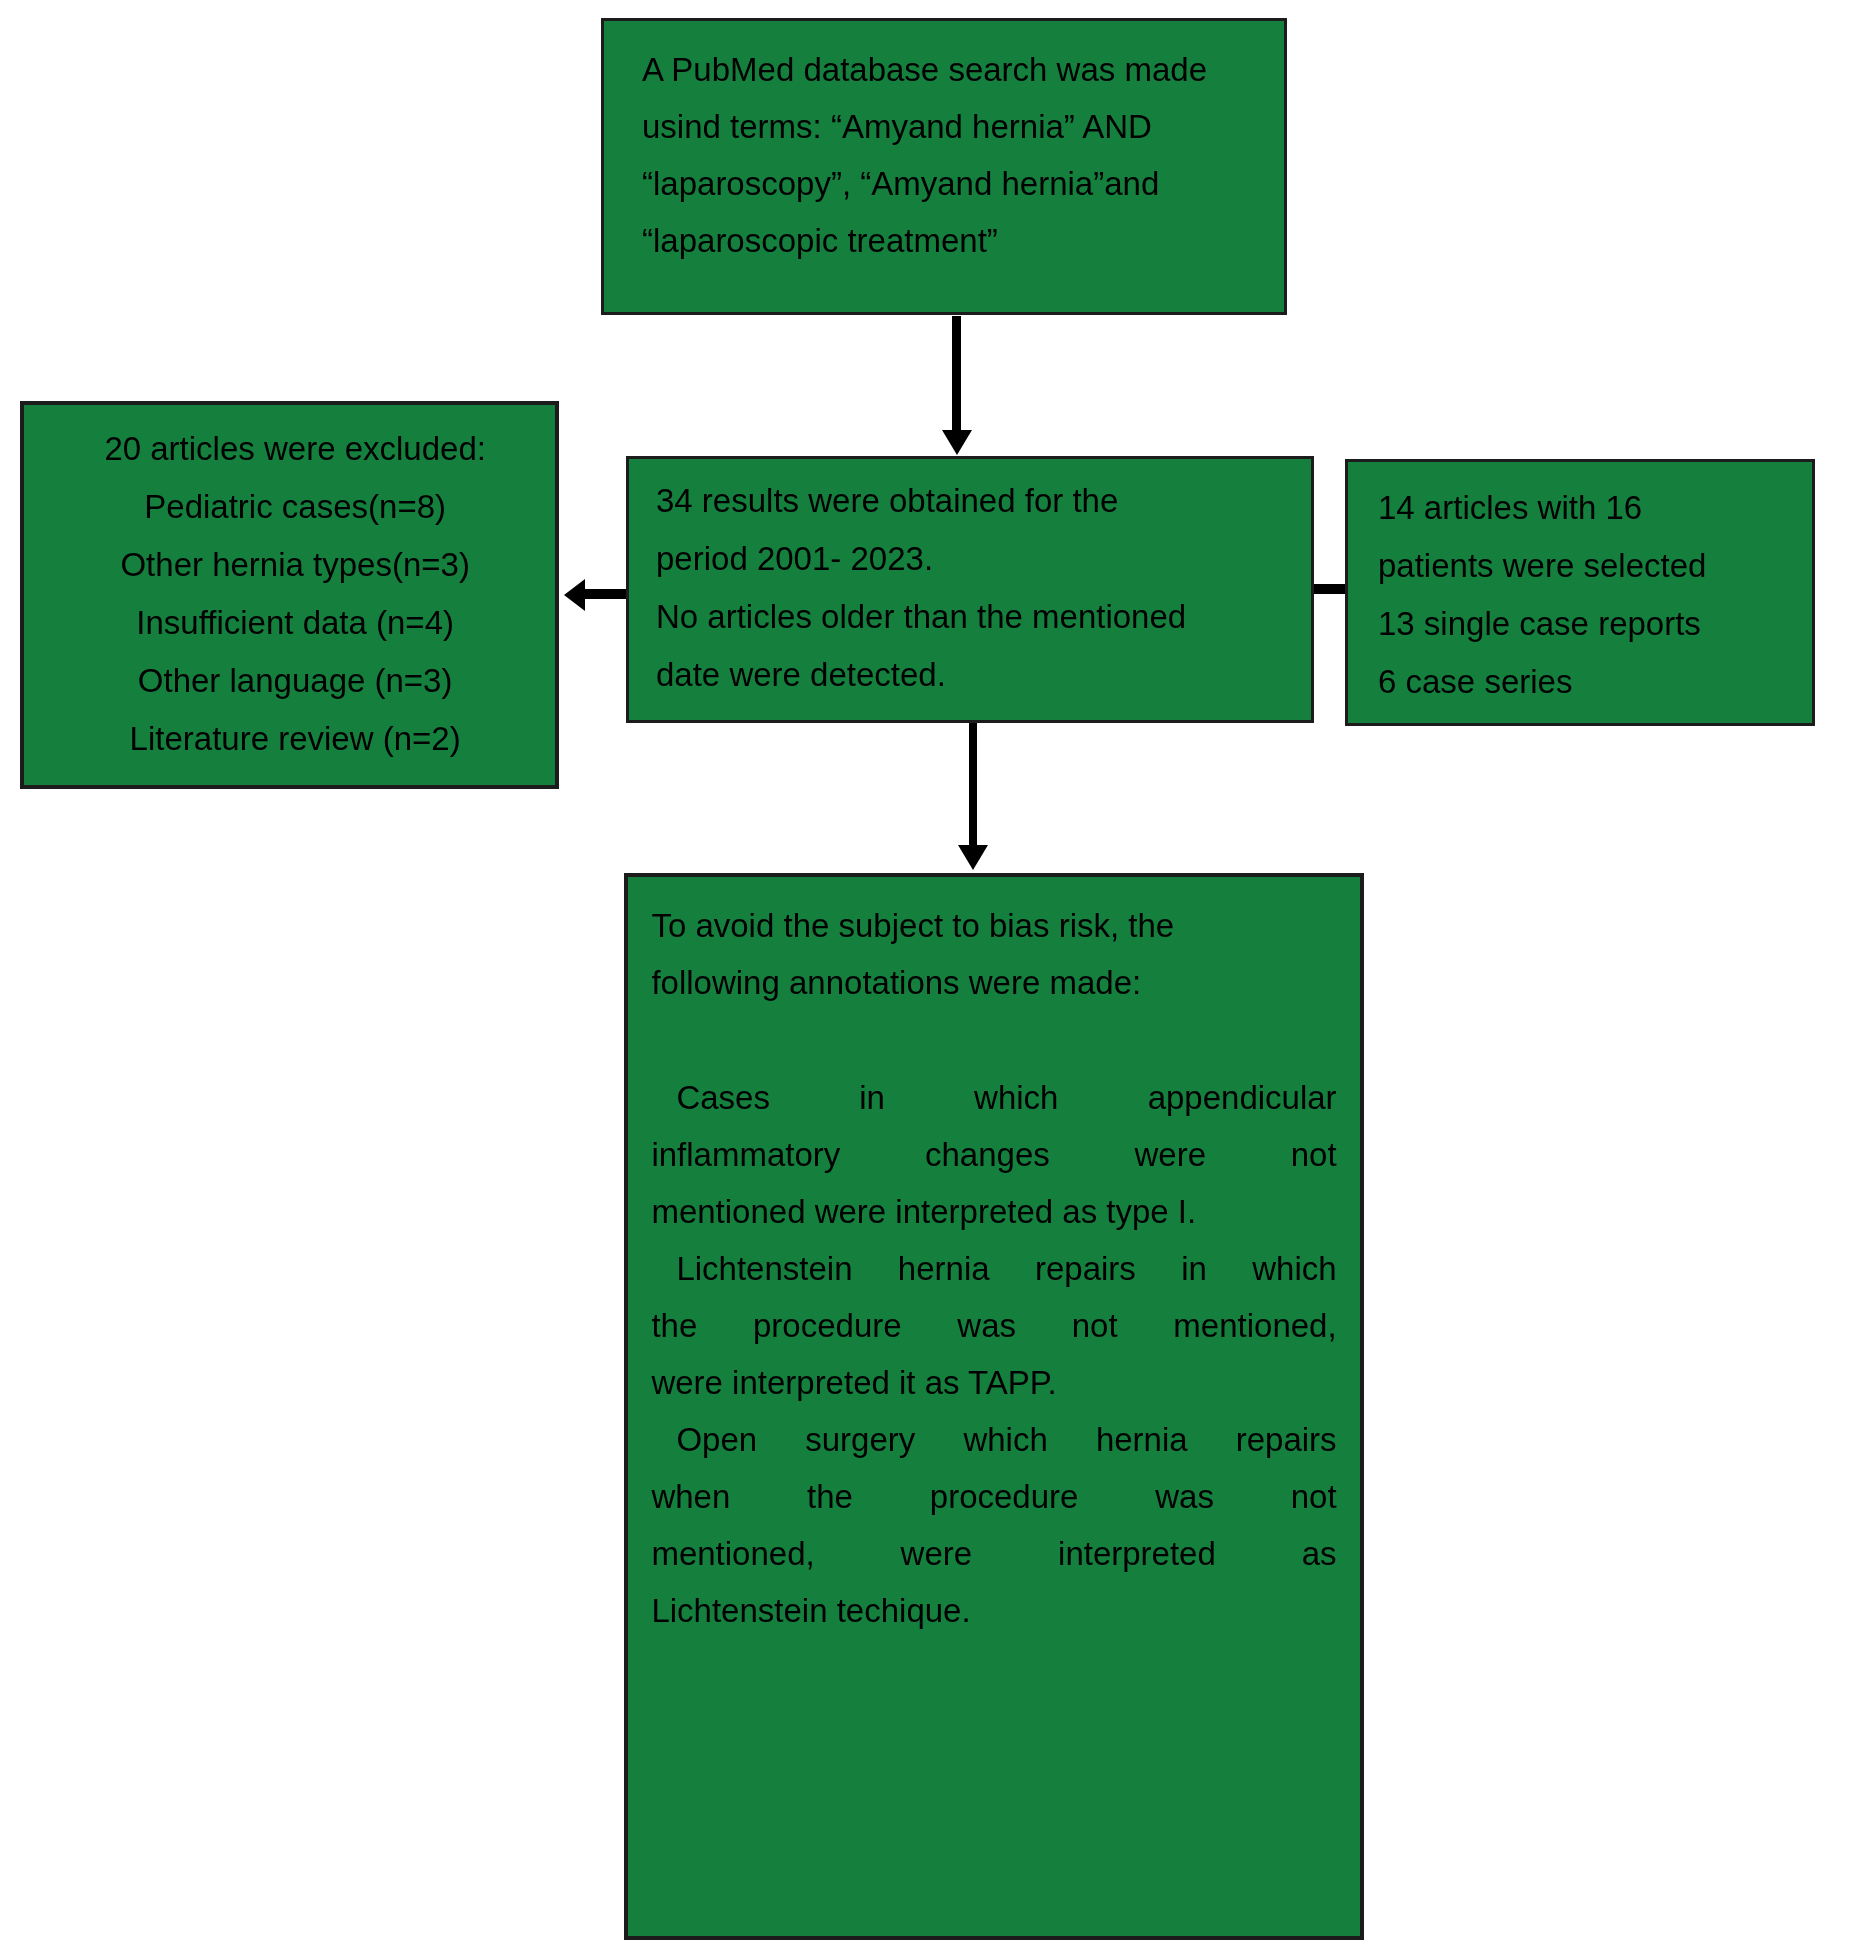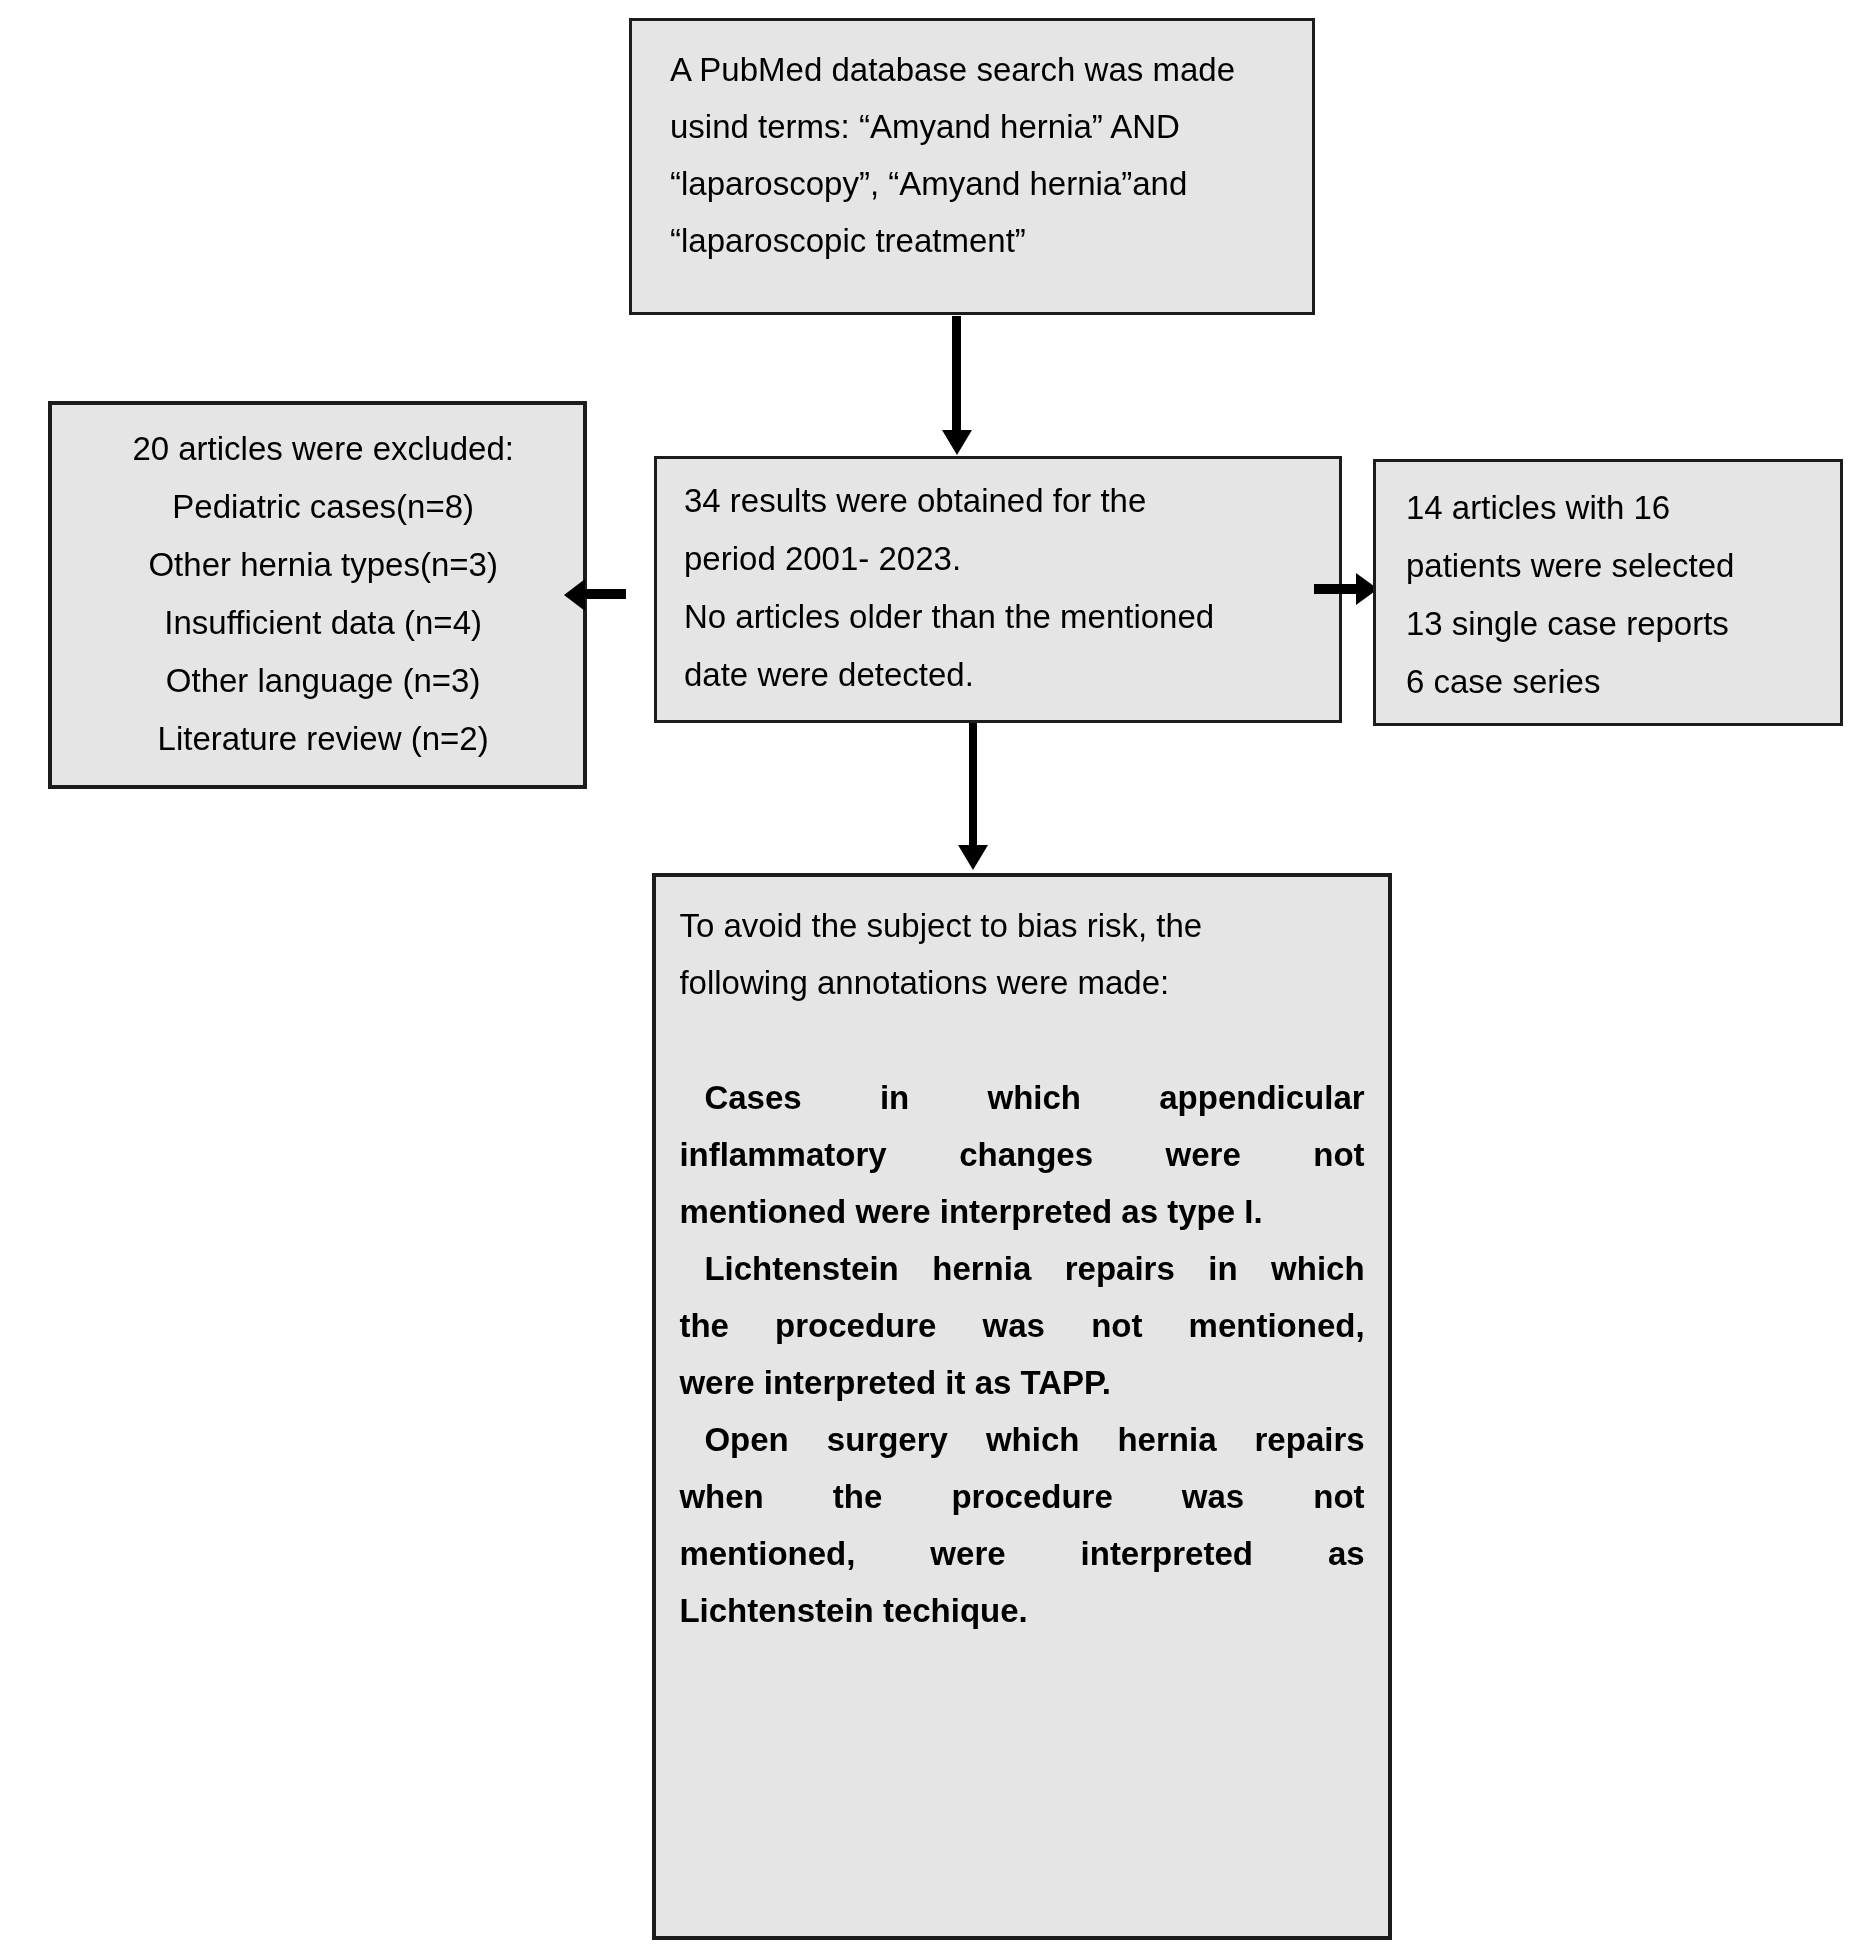--- a/index.html
+++ b/index.html
@@ -7,40 +7,39 @@
     position:relative;
     width:1873px;height:1953px;
     background:var(--bg,#ffffff);
     font-family:"Liberation Sans", sans-serif;
     color:var(--text,#000000);
     overflow:hidden;
   }
   .box{
     position:absolute;
     box-sizing:border-box;
-    background:#e5e5e5;
+    background:#15803d;
     border:3.3px solid var(--border,#1c1c1c);
     font-size:33px;
     line-height:57px;
     white-space:nowrap;
-    margin-left:28px;
   }
   .t-line{white-space:nowrap;}
   
   #box-search{left:601px;top:18.4px;width:686px;height:297px;padding:20px 25px 0 38px;}
   
   #box-excluded{left:20px;top:401px;width:539px;height:388px;border-width:4.2px;padding:15px 16.7px 0 28px;line-height:58px;text-align:center;}
   
   #box-results{left:626px;top:456px;width:688px;height:267px;padding:13.4px 16.7px 0 27px;line-height:58px;}
   
   #box-selected{left:1345px;top:459px;width:470px;height:267px;padding:16.7px 13.4px 0 30px;line-height:58px;}
   
   #box-annotations{left:624px;top:873px;width:740px;height:1067px;border-width:4.2px;padding:20px 23.4px 0 23.4px;white-space:normal;}
   #annotations-intro{margin-bottom:58px;}
-  .para{text-align:justify;font-weight:bold;}
+  .para{text-align:justify;}
   .pline{white-space:normal;}
   .pline.just{text-align:justify;text-align-last:justify;}
   .pline.last{text-align:left;text-align-last:left;}
   .pline.indent{padding-left:25px;}
   
   .shaft{position:absolute;background:var(--arrow,#000000);}
   .tri{position:absolute;width:0;height:0;}
   #arrow1-shaft{left:952px;top:316px;width:9.2px;height:117px;}
   #arrow1-head{left:942px;top:430px;border-left:15px solid transparent;border-right:15px solid transparent;border-top:25px solid var(--arrow,#000000);}
   #arrow2-shaft{left:969px;top:723px;width:8.3px;height:124px;}

